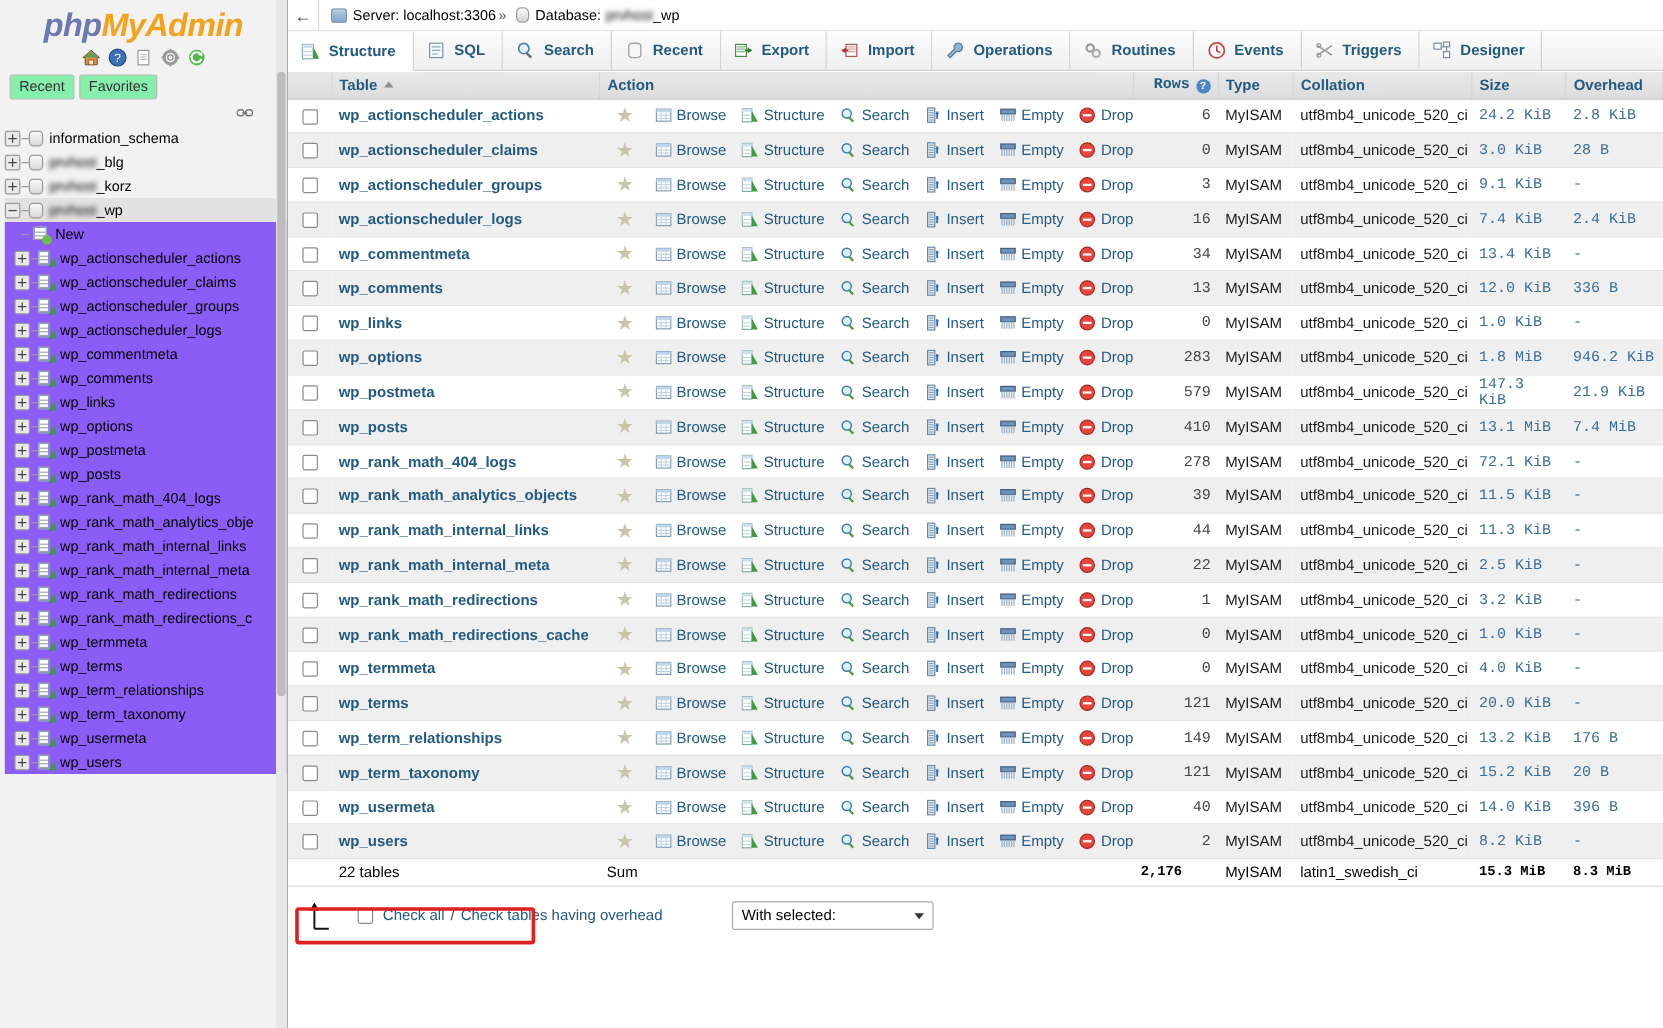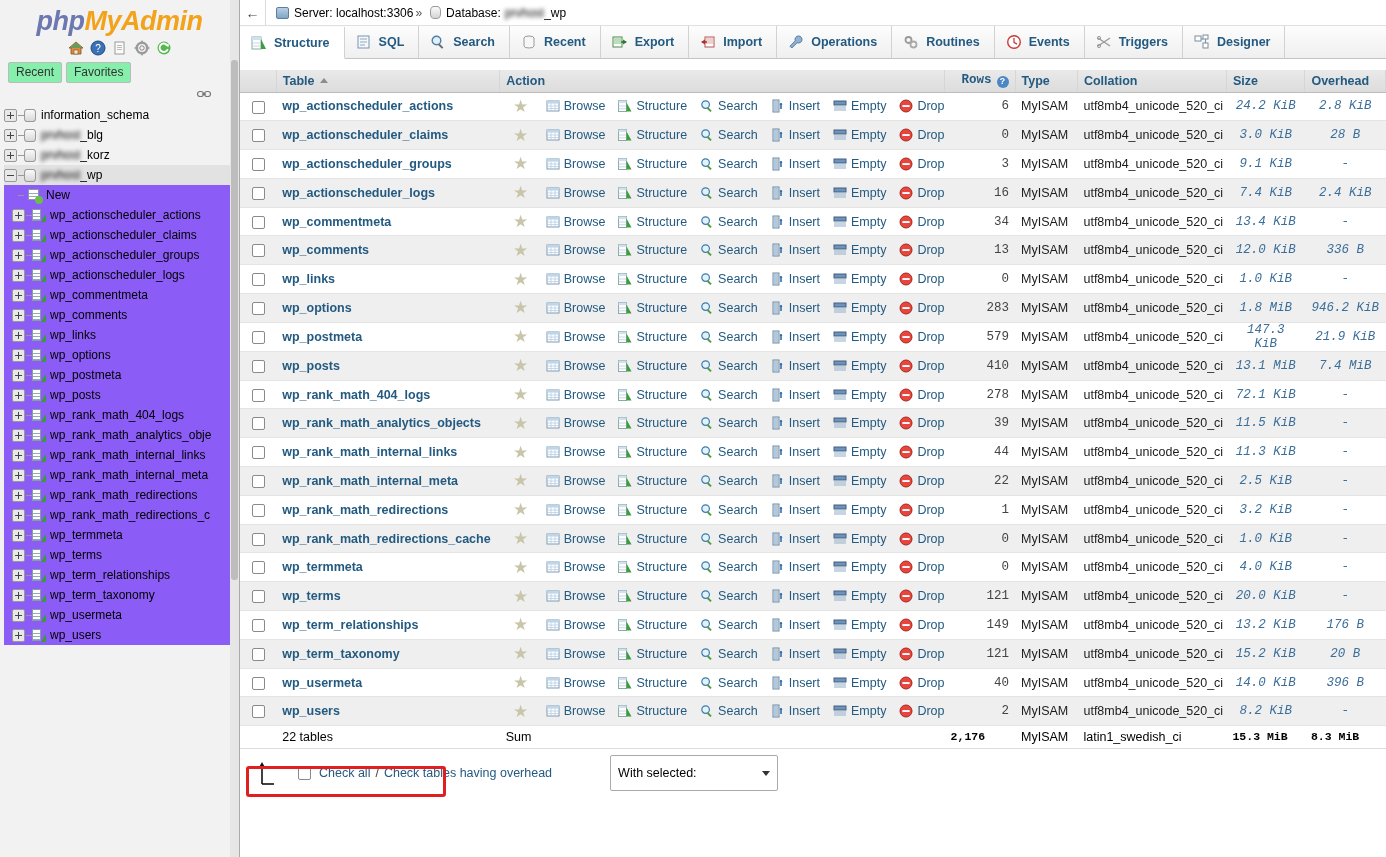--- a/index.html
+++ b/index.html
@@ -201,21 +201,21 @@
   #filters-label { font-size: 12.5px; color: #000; margin-right: 10px; }
   #filter-input {
     width: 150px; height: 24px;
     border: 1px solid #b3b3b3; border-radius: 2px;
     background: #fff; outline: none;
     font-family: "Liberation Sans", sans-serif; font-size: 12px;
     padding: 0 4px;
   }
 
   
-  #tbl { width: 1146px; border-collapse: collapse; table-layout: fixed; margin-top: 11px; }
+  #tbl { width: 1146px; border-collapse: collapse; table-layout: fixed; margin-top: 1px; }
   #tbl col.c-chk  { width: 36px; }
   #tbl col.c-name { width: 222px; }
   #tbl col.c-act  { width: 442px; }
   #tbl col.c-rows { width: 70px; }
   #tbl col.c-type { width: 62px; }
   #tbl col.c-coll { width: 148px; }
   #tbl col.c-size { width: 78px; }
   #tbl col.c-over { width: 80px; }
 
   #tbl thead th {
@@ -262,21 +262,21 @@
   .star {
     width: 18px; height: 17px; margin: 0 16px 0 6px; flex: 0 0 18px;
     color: #c9c5ab; font-size: 17px; line-height: 17px; text-align: center;
   }
   .alink {
     display: inline-flex; align-items: center; gap: 4px;
     color: #235a81; font-size: 12.5px; margin-right: 13px; white-space: nowrap;
   }
   .ai { width: 14px; height: 14px; flex: 0 0 14px; position: relative; display:inline-block;}
   .num { text-align: right; font-family: "Liberation Mono", monospace; font-size: 11.5px; color: #444; }
-  .numblue { text-align: center; font-family: "Liberation Mono", monospace; font-size: 11.5px; color: #3b6e99; font-style: italic; }
+  .numblue { text-align: left; font-family: "Liberation Mono", monospace; font-size: 11.5px; color: #3b6e99; }
   .type { color: #1b1b1b; font-size: 12.5px; }
   .coll { color: #1b1b1b; font-size: 12.5px; }
 
   #tbl tfoot td {
     background: #fff; border-top: 1px solid #9e9e9e;
     font-weight: normal; font-size: 12.5px; height: 22px; padding: 0 6px;
     color: #000;
   }
   #tbl tfoot td.num, #tbl tfoot td.numb {
     text-align: left; font-family: "Liberation Mono", monospace; font-size: 11.5px; font-weight: bold;
@@ -288,21 +288,21 @@
     padding-left: 14px; gap: 0px;
     border-top: 1px solid #dcdcdc;
   }
   #arrow-up {
     width: 30px; height: 26px; position: relative; margin-right: 14px;
   }
   #footer-check { width: 13px; height: 13px; border: 1px solid #8a8a8a; background: #fff; border-radius: 2px; margin-right: 8px; }
   .flink { color: #235a81; font-size: 12.5px; }
   .ftext { color: #444; font-size: 12.5px; }
   #withsel {
-    margin-left: 58px; width: 168px; height: 36px;
+    margin-left: 58px; width: 168px; height: 24px;
     border: 1px solid #aaa; border-radius: 2px; background: #fff;
     display: flex; align-items: center; justify-content: space-between;
     padding: 0 7px; font-size: 12.5px; color: #000;
   }
   .caret {
     width: 0; height: 0;
     border-left: 4px solid transparent; border-right: 4px solid transparent;
     border-top: 5px solid #333;
   }
 

